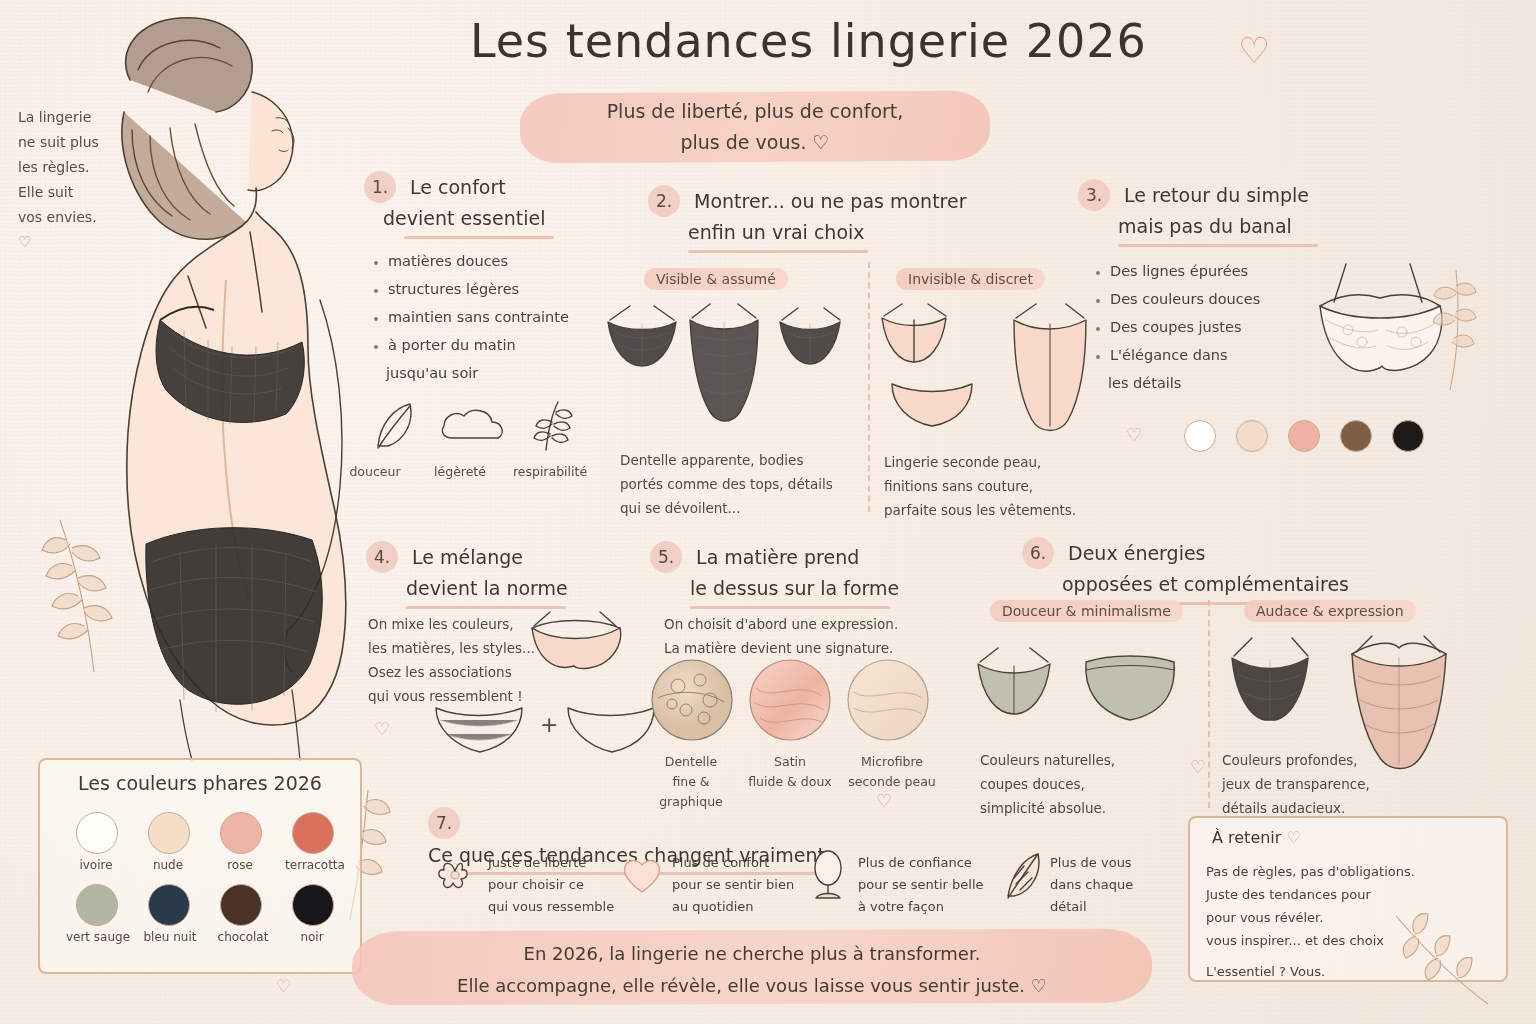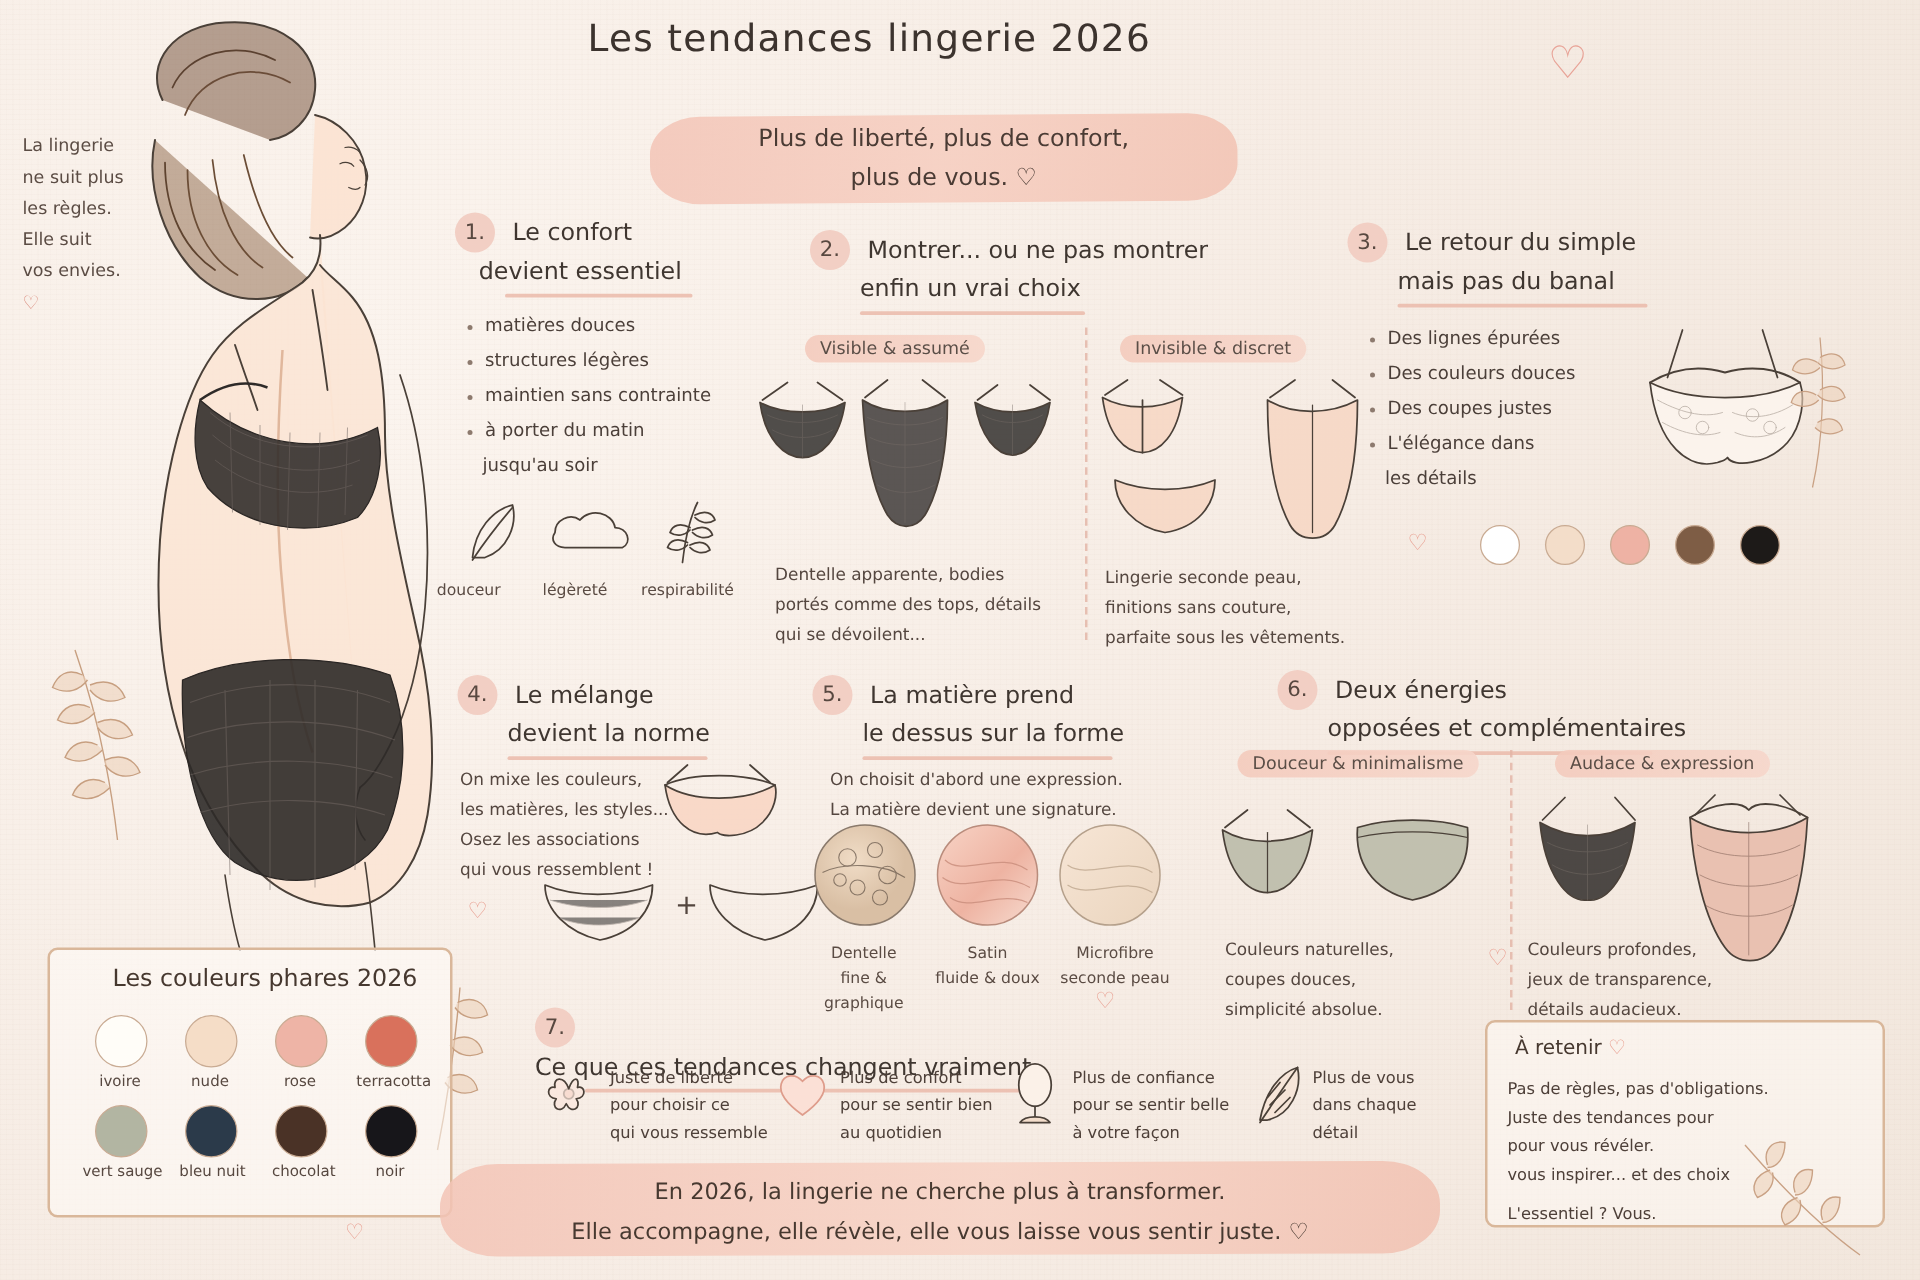--- a/index.html
+++ b/index.html
@@ -20,21 +20,21 @@
     position:absolute;inset:0;
     background-image:
       repeating-linear-gradient(0deg, rgba(180,150,130,.035) 0 1px, transparent 1px 4px),
       repeating-linear-gradient(90deg, rgba(180,150,130,.025) 0 1px, transparent 1px 5px);
     pointer-events:none;
   }
   
   .hand{font-family:"DejaVu Sans", sans-serif;}
   .title{
     position:absolute;left:470px;top:14px;width:780px;
-    font-size:30px;letter-spacing:1px;color:#3c332e;
+    font-size:46px;letter-spacing:1px;color:#3c332e;
     font-family:"DejaVu Sans", sans-serif;
   }
   .heart-big{position:absolute;left:1238px;top:30px;font-size:36px;color:#e8a397;}
   .subtitle-band{
     position:absolute;left:520px;top:92px;width:470px;height:70px;
     background:linear-gradient(100deg,#f3c4b6 0%, #f6cdbf 50%, #f2c2b2 100%);
     border-radius:40px/30px;
     opacity:.85;
     transform:rotate(-.4deg);
   }
@@ -72,21 +72,21 @@
   }
   .vline{position:absolute;width:0;border-left:2px dashed #e3b4a5;opacity:.8;}
   .heart{color:#e9a294;}
   .cap{position:absolute;font-size:12.5px;line-height:20px;text-align:center;color:#5a4b43;}
   
   .palette-box{
     position:absolute;left:38px;top:758px;width:320px;height:212px;
     border:2px solid #d9b79a;border-radius:8px;background:rgba(255,252,248,.55);
   }
   .palette-box .pt{
-    position:absolute;left:0;top:12px;width:100%;text-align:center;font-size:19px;color:#46382f;padding-left:12px;
+    position:absolute;left:0;top:12px;width:100%;text-align:center;font-size:19px;color:#46382f;
   }
   .swatch{position:absolute;width:40px;height:40px;border-radius:50%;border:1.5px solid #c9ab93;}
   .swlabel{position:absolute;width:70px;text-align:center;font-size:12px;color:#574840;}
   
   .retenir{
     position:absolute;left:1188px;top:816px;width:316px;height:162px;
     border:2px solid #d9b79a;border-radius:8px;background:rgba(255,252,248,.5);
   }
   .retenir .rt{position:absolute;left:22px;top:10px;font-size:16px;color:#46382f;}
   .retenir .rbody{position:absolute;left:16px;top:42px;width:290px;font-size:13px;line-height:23px;color:#4e4039;}

